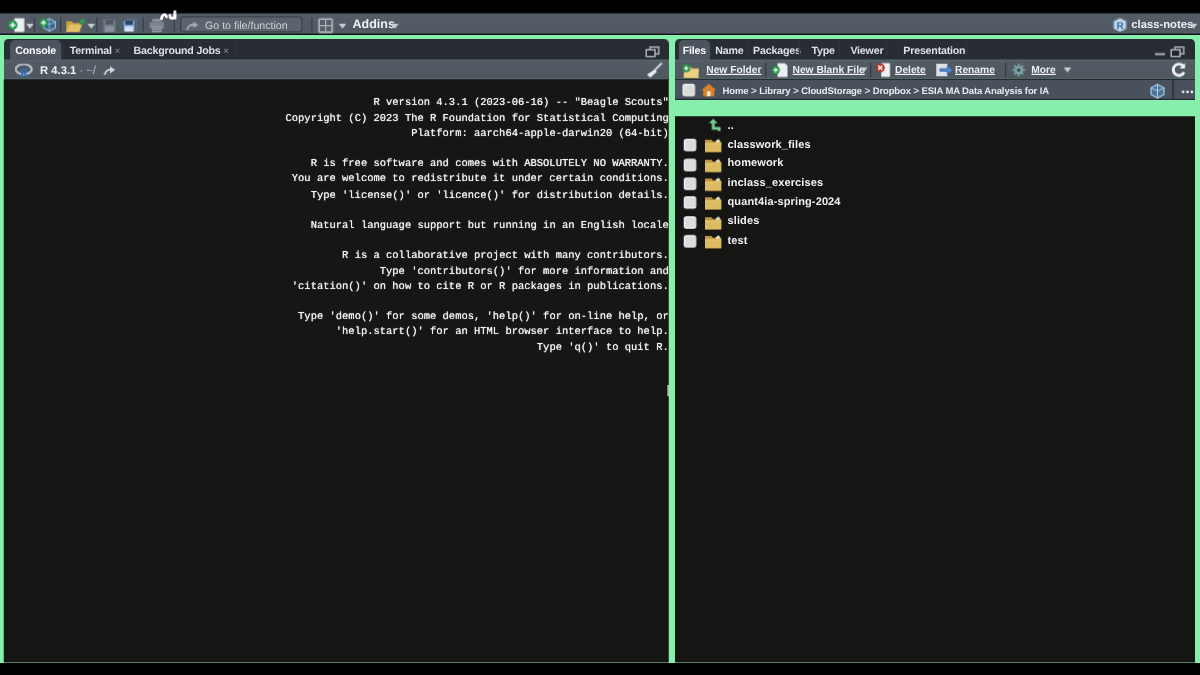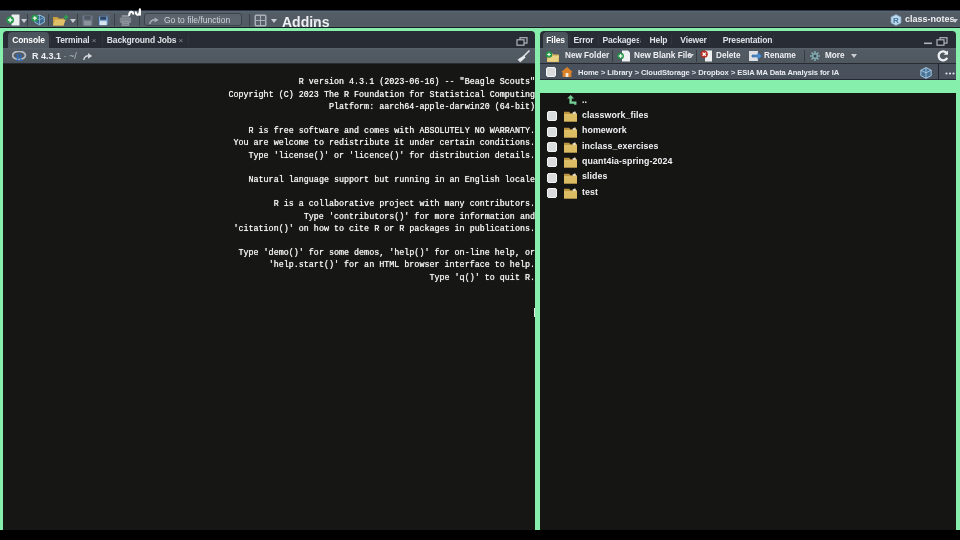--- a/index.html
+++ b/index.html
@@ -41,21 +41,21 @@
   background:#161615; }
 #console pre { font-family:"Liberation Mono",monospace; font-size:8.38px;
   line-height:12.2px; color:#f2f2f0; padding:12.3px 0 0 6.5px; letter-spacing:0;
   text-shadow:0 0 0.7px currentColor;text-align:right; }
 #console .warn { color:#d6b05c; }
 #console .cursor { display:inline-block; width:1px; height:9px; background:#e8e8e8;
   vertical-align:-1px; }
 
 
 .fbtn { position:absolute; top:2px; height:12px; font-size:8.2px; font-weight:bold;
-  color:#eef0f3; line-height:12px; }
+  color:#eef0f3; line-height:12px;text-decoration:underline; }
 .fsep { position:absolute; top:2px; width:1px; height:12px; background:#353c44; }
 
 
 #breadcrumb { position:absolute; left:0; top:33.5px; width:100%; height:16px;
   background:#48515c; border-bottom:1px solid #232832; font-size:7.6px; font-weight:bold;
   letter-spacing:-0.1px; color:#e9ecf0; }
 .crumbsep { color:#d8dce1; font-weight:bold; font-size:8px; }
 
 
 #listheader { position:absolute; left:0; top:49.5px; width:100%; height:13px;
@@ -137,21 +137,21 @@
     <div class="tsep" style="left:249px"></div>
 
     <svg class="icon" style="left:254px;top:2.5px" width="13" height="13" viewBox="0 0 13 13">
       <rect x="0.5" y="0.5" width="12" height="12" rx="1.5" fill="#a9afb7"></rect>
       <rect x="2" y="2" width="4" height="4" fill="#595f68"></rect>
       <rect x="7" y="2" width="4" height="4" fill="#595f68"></rect>
       <rect x="2" y="7" width="4" height="4" fill="#595f68"></rect>
       <rect x="7" y="7" width="4" height="4" fill="#595f68"></rect>
     </svg>
     <div class="dd" style="left:271px;top:8px"></div>
-    <div class="tlabel" style="left:282px;font-size:14px">Addins</div>
+    <div class="tlabel" style="left:282px;font-size:10px">Addins</div>
     <div class="dd" style="left:313px;top:8px"></div>
 
     <svg class="icon" style="left:890px;top:3px" width="12" height="12" viewBox="0 0 12 12">
       <path d="M6 0.5 L11 3 v6 L6 11.5 1 9 V3 z" fill="#bcd8ee" stroke="#7d99ad" stroke-width="0.8"></path>
       <text x="6" y="9" font-size="8" font-weight="bold" fill="#46749c" text-anchor="middle" font-family="Liberation Sans">R</text>
     </svg>
     <div class="tlabel" style="left:905px;font-size:9px">class-notes</div>
     <div class="dd" style="left:952px;top:8px"></div>
   </div>
 
@@ -211,23 +211,23 @@
 Type 'q()' to quit R.
 
 
 <span class="cursor"></span></pre>
         </div>
     </div>
 
     <div class="pane" id="rpane">
       <div class="tabbar">
         <div class="tab active" style="left:3px;width:25px">Files</div>
-        <div class="tab" style="left:30px;width:27px">Error</div>
+        <div class="tab" style="left:30px;width:27px">Name</div>
         <div class="tab" style="left:59px;width:45px">Packages</div>
-        <div class="tab" style="left:104px;width:29px">Help</div>
+        <div class="tab" style="left:104px;width:29px">Type</div>
         <div class="tab" style="left:135px;width:37px">Viewer</div>
         <div class="tab" style="left:176px;width:63px">Presentation</div>
         <div class="tabsep" style="left:29px"></div>
         <div class="tabsep" style="left:58px"></div>
         <div class="tabsep" style="left:99px"></div>
         <div class="tabsep" style="left:131px"></div>
         <div class="tabsep" style="left:169px"></div>
         <div class="tabsep" style="left:233px"></div>
         <svg class="icon" style="left:384px;top:6px" width="26" height="9" viewBox="0 0 26 9">
           <rect x="0" y="5.5" width="8" height="1.6" fill="#aeb4bb"></rect>

